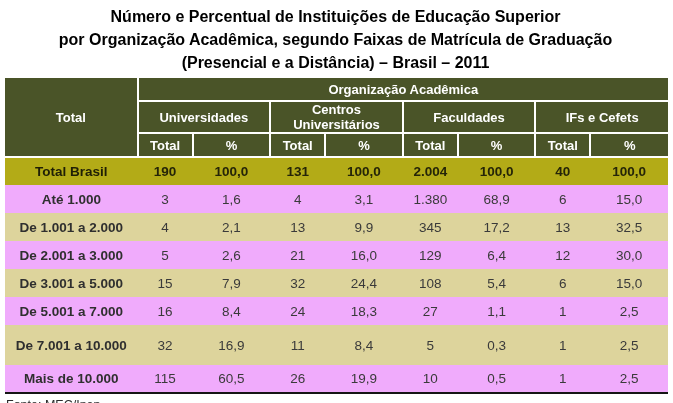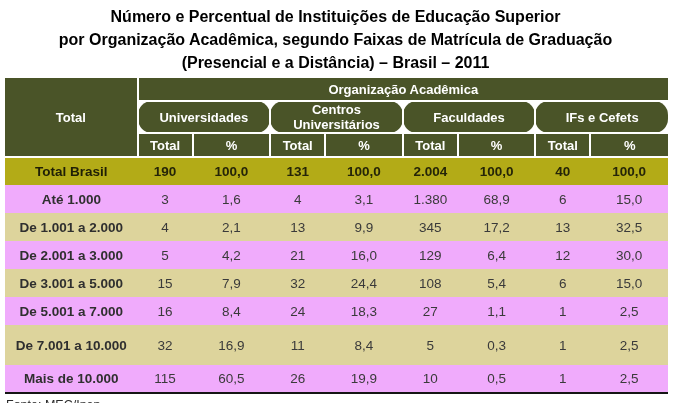--- a/index.html
+++ b/index.html
@@ -31,21 +31,21 @@
   thead th {
     background: #4a5428;
     color: #ffffff;
     font-weight: bold;
     border: 2px solid #ffffff;
     padding: 0;
     text-align: center;
     vertical-align: middle;
   }
   thead tr.h-top th   { height: 23px; font-size: 13px; }
-  thead tr.h-group th { height: 25px; font-size: 13px; border-radius: 14px; }
+  thead tr.h-group th { height: 25px; font-size: 13px; }
   thead tr.h-sub th   { height: 24px; font-size: 13px; }
   th.corner { font-size: 14px; border-left: none; border-top: none; }
   thead th:first-child { border-left: none; }
   thead th:last-child  { border-right: none; }
   thead tr.h-top th.grouptop { border-top: none; border-right: none; }
   tbody td {
     text-align: center;
     vertical-align: middle;
     font-size: 13.5px;
     color: #3a3a3a;
@@ -140,21 +140,21 @@
             <td>13</td>
             <td>9,9</td>
             <td>345</td>
             <td>17,2</td>
             <td>13</td>
             <td>32,5</td>
           </tr>
           <tr class="row-white">
             <td class="rowlabel">De 2.001 a 3.000</td>
             <td>5</td>
-            <td>4,2</td>
+            <td>2,6</td>
             <td>21</td>
             <td>16,0</td>
             <td>129</td>
             <td>6,4</td>
             <td>12</td>
             <td>30,0</td>
           </tr>
           <tr class="row-tan">
             <td class="rowlabel">De 3.001 a 5.000</td>
             <td>15</td>

